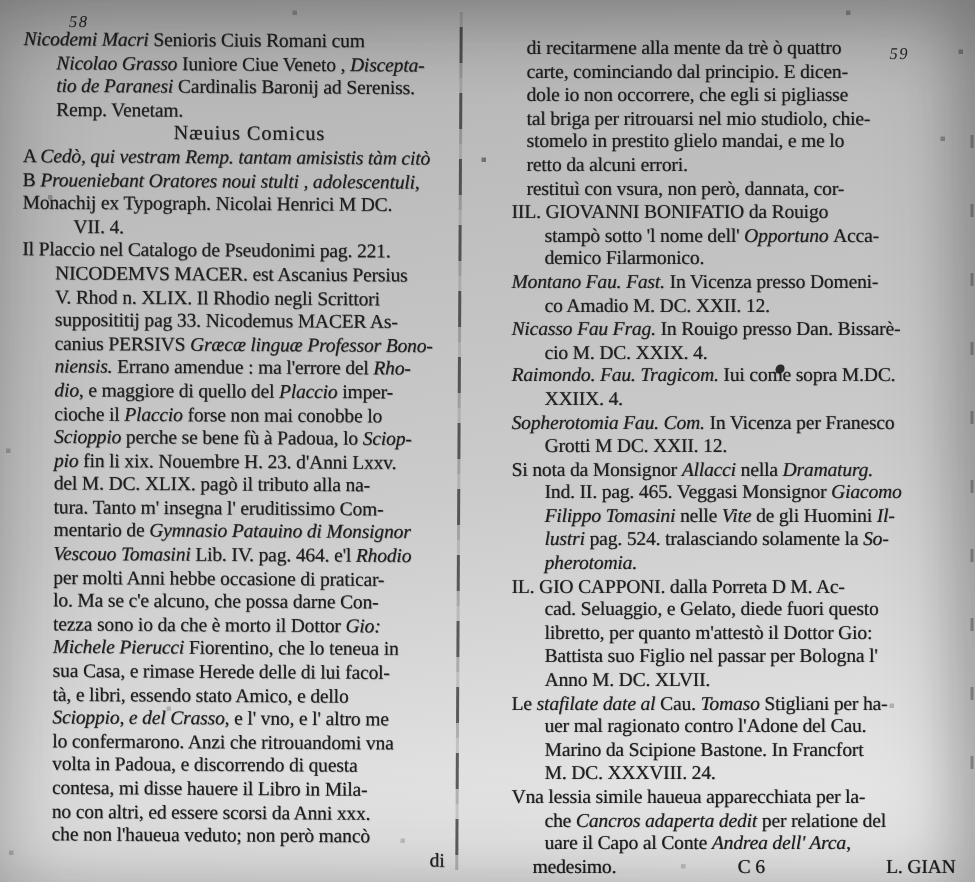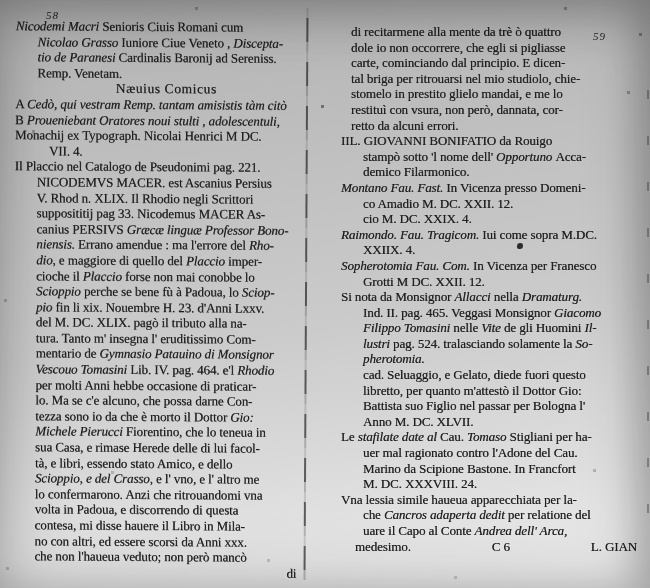--- a/index.html
+++ b/index.html
@@ -106,41 +106,43 @@
       <div class="line ind"><span class="it">Scioppio</span><span>, </span><span class="it">e del Crasso</span><span>, e l' vno, e l' altro me</span></div>
       <div class="line ind"><span>lo confermarono. Anzi che ritrouandomi vna</span></div>
       <div class="line ind"><span>volta in Padoua, e discorrendo di questa</span></div>
       <div class="line ind"><span>contesa, mi disse hauere il Libro in Mila-</span></div>
       <div class="line ind"><span>no con altri, ed essere scorsi da Anni xxx.</span></div>
       <div class="line ind"><span>che non l'haueua veduto; non però mancò</span></div>
       <div class="line catch"><span>di</span></div>
     </div>
   <div class="col col-r">
       <div class="line para"><span>di recitarmene alla mente da trè ò quattro</span></div>
+      <div class="line para"><span>carte, cominciando dal principio. E dicen-</span></div>
       <div class="line para"><span>dole io non occorrere, che egli si pigliasse</span></div>
-      <div class="line para"><span>carte, cominciando dal principio. E dicen-</span></div>
       <div class="line para"><span>tal briga per ritrouarsi nel mio studiolo, chie-</span></div>
       <div class="line para"><span>stomelo in prestito glielo mandai, e me lo</span></div>
+      <div class="line para"><span>retto da alcuni errori.</span></div>
       <div class="line para"><span>restituì con vsura, non però, dannata, cor-</span></div>
-      <div class="line para"><span>retto da alcuni errori.</span></div>
       <div class="line flush"><span>IIL. GIOVANNI BONIFATIO da Rouigo</span></div>
       <div class="line ind"><span>stampò sotto 'l nome dell' </span><span class="it">Opportuno </span><span>Acca-</span></div>
       <div class="line ind"><span>demico Filarmonico.</span></div>
       <div class="line flush"><span class="it">Montano Fau. Fast. </span><span>In Vicenza presso Domeni-</span></div>
       <div class="line ind"><span>co Amadio M. DC. XXII. 12.</span></div>
+      <div class="line flush"><span class="it">Nicasso Fau Frag. </span><span>In Rouigo presso Dan. Bissarè-</span></div>
       <div class="line ind"><span>cio M. DC. XXIX. 4.</span></div>
       <div class="line flush"><span class="it">Raimondo. Fau. Tragicom. </span><span>Iui come sopra M.DC.</span></div>
       <div class="line ind"><span>XXIIX. 4.</span></div>
       <div class="line flush"><span class="it">Sopherotomia Fau. Com. </span><span>In Vicenza per Franesco</span></div>
       <div class="line ind"><span>Grotti M DC. XXII. 12.</span></div>
       <div class="line flush"><span>Si nota da Monsignor </span><span class="it">Allacci </span><span>nella </span><span class="it">Dramaturg.</span></div>
       <div class="line ind"><span>Ind. II. pag. 465. Veggasi Monsignor </span><span class="it">Giacomo</span></div>
       <div class="line ind"><span class="it">Filippo Tomasini </span><span>nelle </span><span class="it">Vite </span><span>de gli Huomini </span><span class="it">Il-</span></div>
       <div class="line ind"><span class="it">lustri </span><span>pag. 524. tralasciando solamente la </span><span class="it">So-</span></div>
       <div class="line ind"><span class="it">pherotomia.</span></div>
+      <div class="line flush"><span>IL. GIO CAPPONI. dalla Porreta D M. Ac-</span></div>
       <div class="line ind"><span>cad. Seluaggio, e Gelato, diede fuori questo</span></div>
       <div class="line ind"><span>libretto, per quanto m'attestò il Dottor Gio:</span></div>
       <div class="line ind"><span>Battista suo Figlio nel passar per Bologna l'</span></div>
       <div class="line ind"><span>Anno M. DC. XLVII.</span></div>
       <div class="line flush"><span>Le </span><span class="it">stafilate date al </span><span>Cau. </span><span class="it">Tomaso </span><span>Stigliani per ha-</span></div>
       <div class="line ind"><span>uer mal ragionato contro l'Adone del Cau.</span></div>
       <div class="line ind"><span>Marino da Scipione Bastone. In Francfort</span></div>
       <div class="line ind"><span>M. DC. XXXVIII. 24.</span></div>
       <div class="line flush"><span>Vna lessia simile haueua apparecchiata per la-</span></div>
       <div class="line ind"><span>che </span><span class="it">Cancros adaperta dedit </span><span>per relatione del</span></div>

